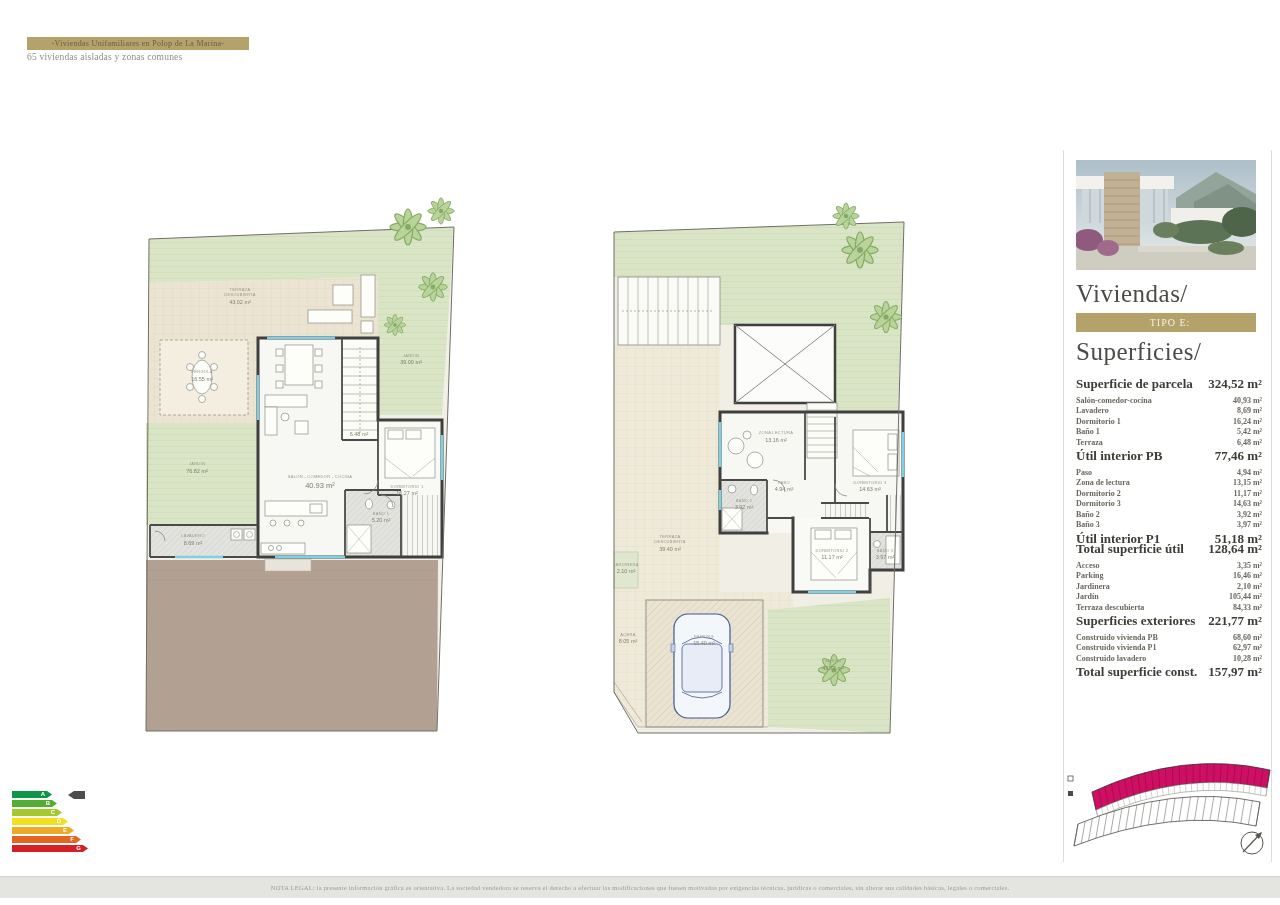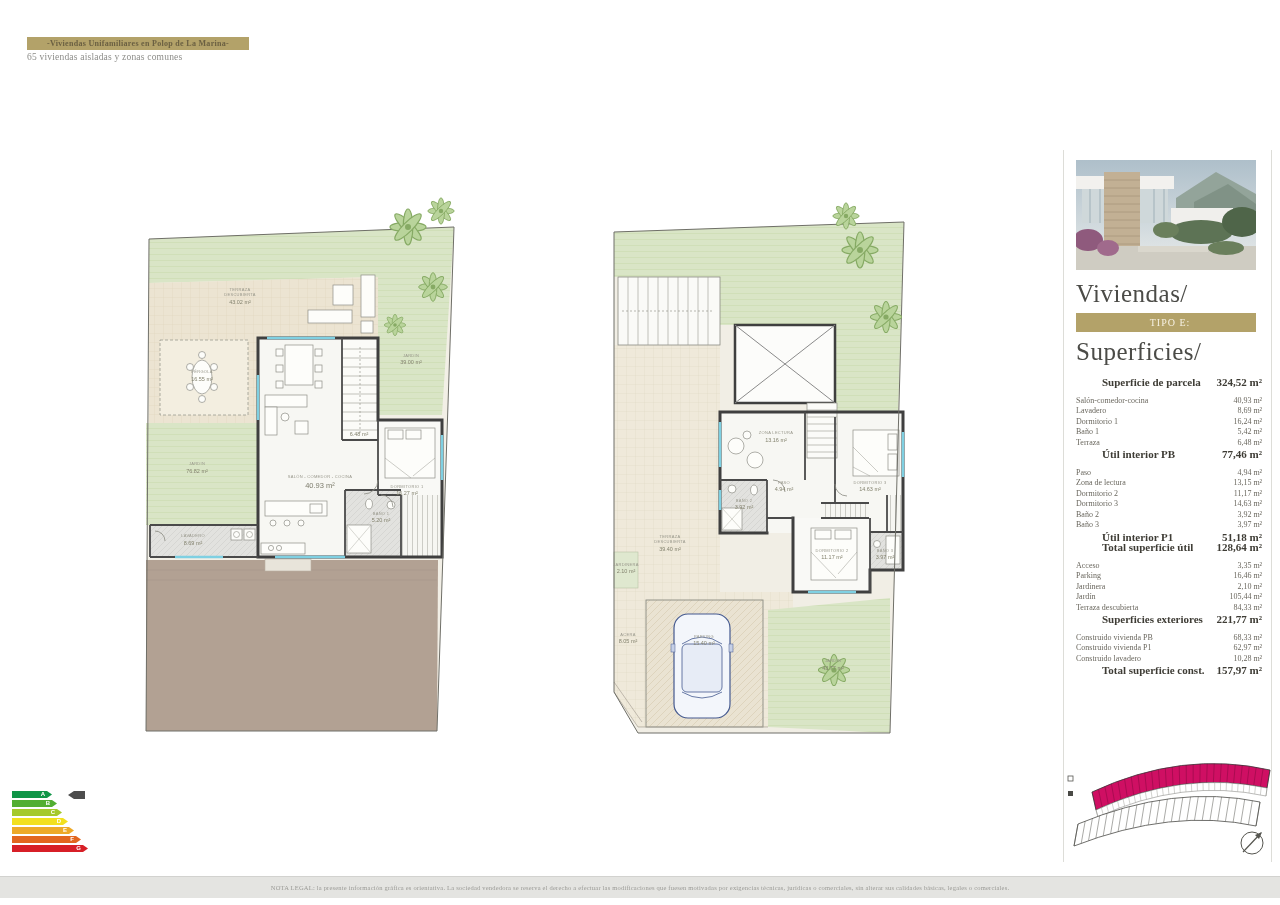--- a/index.html
+++ b/index.html
@@ -4,36 +4,36 @@
 <style>
   html,body{margin:0;padding:0;}
   body{
     width:1280px;height:905px;position:relative;overflow:hidden;
     background:#ffffff;font-family:"Liberation Serif",serif;color:#4a4a46;
   }
   .abs{position:absolute;}
 
   
   .hdr-band{left:27px;top:37px;width:222px;height:13px;background:#b3a269;
-    font-size:8px;line-height:13px;color:#6b6042;text-align:center;letter-spacing:.3px;font-weight:bold;}
+    font-size:8px;line-height:13px;color:#6b6042;text-align:center;letter-spacing:.3px;}
   .hdr-sub{left:27px;top:52px;font-size:9.5px;color:#8c8c88;letter-spacing:.2px;}
 
   
   .vline{width:1px;background:#ddddd8;top:150px;height:712px;}
   .photo{left:1076px;top:160px;}
   .sb-title{left:1076px;font-size:25px;color:#4b4b47;letter-spacing:.5px;}
   .tipo-bar{left:1076px;top:313px;width:180px;height:19px;background:#b3a269;
     color:#f6f1e3;font-size:10px;line-height:19px;padding-left:8px;box-sizing:border-box;letter-spacing:1px;text-align:center;}
   .surf-table{left:1076px;width:186px;font-family:"Liberation Serif",serif;}
   .sgroup{margin-bottom:9px;}
   .srow{display:flex;justify-content:space-between;align-items:baseline;height:10.5px;
-    font-size:8px;color:#6a675e;}
+    font-size:8px;color:#6a675e;font-weight:bold;}
   .srow .sl{white-space:nowrap;}
   .srow .sv{white-space:nowrap;}
-  .srow.bold{font-weight:bold;color:#3e3c35;font-size:11px;margin-left:26px;}
+  .srow.bold{font-weight:bold;color:#3e3c35;font-size:13px;}
 
   
   .energy{left:12px;top:791px;width:130px;height:70px;}
   .ebar{height:7px;margin-bottom:2px;position:relative;
     clip-path:polygon(0 0,calc(100% - 5px) 0,100% 50%,calc(100% - 5px) 100%,0 100%);}
   .ebar span{position:absolute;right:7px;top:0;font-family:"Liberation Sans",sans-serif;
     font-size:6px;font-weight:bold;color:#ffffff;line-height:7px;}
   .ebar:nth-of-type(1){width:40px;}
   .ebar:nth-of-type(2){width:45px;}
   .ebar:nth-of-type(3){width:50px;}
@@ -492,21 +492,21 @@
         <span class="sv">84,33 m²</span>
       </div>
       <div class="srow bold">
         <span class="sl">Superficies exteriores</span>
         <span class="sv">221,77 m²</span>
       </div>
     </div>
   <div class="sgroup">
       <div class="srow">
         <span class="sl">Construido vivienda PB</span>
-        <span class="sv">68,33 m²</span>
+        <span class="sv">68,60 m²</span>
       </div>
       <div class="srow">
         <span class="sl">Construido vivienda P1</span>
         <span class="sv">62,97 m²</span>
       </div>
       <div class="srow">
         <span class="sl">Construido lavadero</span>
         <span class="sv">10,28 m²</span>
       </div>
       <div class="srow bold">

